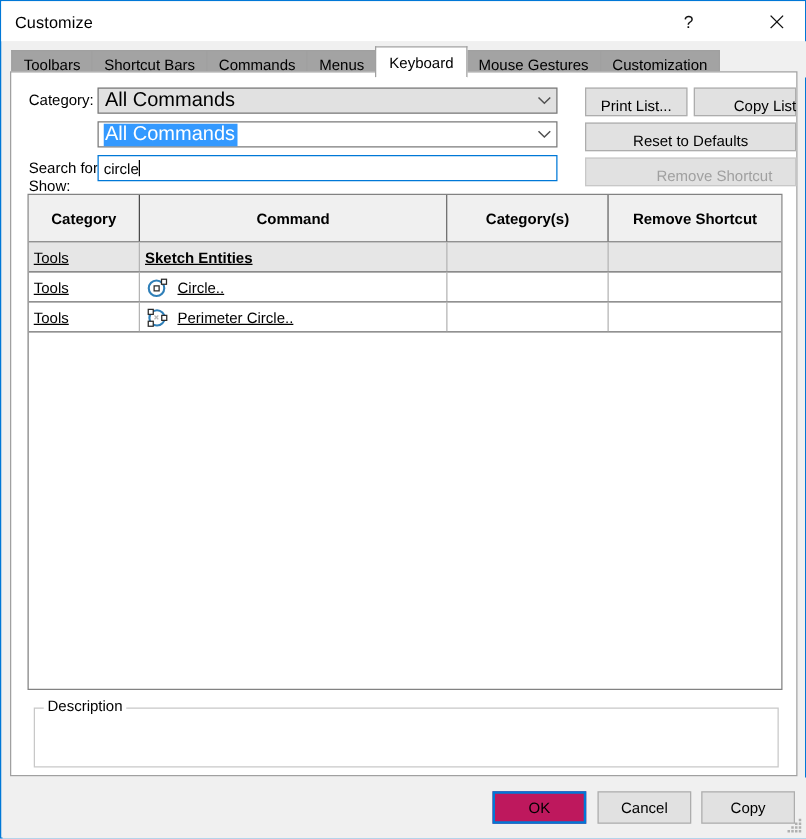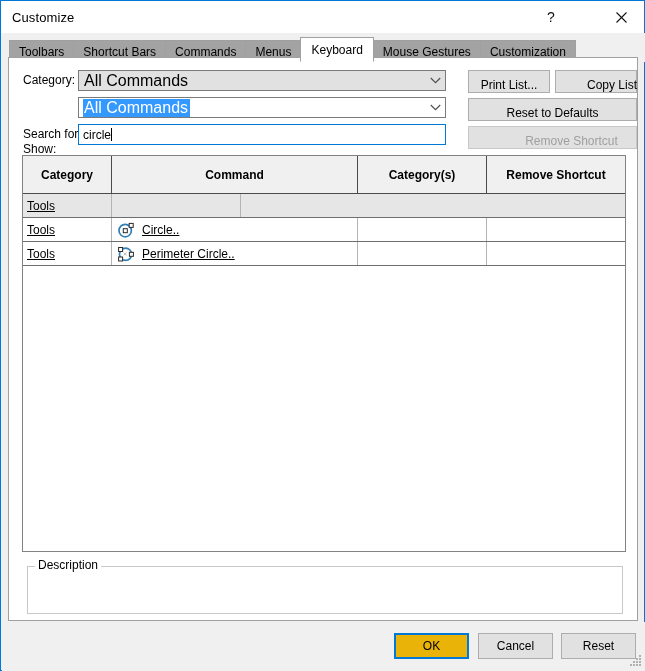--- a/index.html
+++ b/index.html
@@ -262,21 +262,21 @@
     background: #e1e1e1;
     border: 1px solid #adadad;
     font-size: 12px;
     display: flex; align-items: center; justify-content: center;
     font-family: "Liberation Sans", sans-serif;
     color: #000;
   }
   #btn-ok {
     left: 392px; width: 75px;
     border: 2px solid #0078d7;
-    background: #eab308;
+    background: #be185d;
   }
   #btn-cancel { left: 476px; width: 75px; }
   #btn-help   { left: 559px; width: 75px; }
 
   #resize-grip {
     position: absolute;
     right: 2px; bottom: 2px;
     width: 14px; height: 14px;
   }
 </style>
@@ -380,20 +380,23 @@
           <span>Category(s)</span>
         </div>
         <div class="hcell col-search">
           <span>Remove Shortcut</span>
         </div>
       </div>
 
       <div class="row group">
         <div class="cell col-category">
           <span>Tools</span>
+        </div>
+        <div class="cell col-command bold">
+          <span>Sketch Entities</span>
         </div>
         <div class="cell col-shortcut">
           <span></span>
         </div>
         <div class="cell col-search">
           <span></span>
         </div>
       </div>
 
       <div class="row">
@@ -452,21 +455,21 @@
   </div>
 
   <div id="footer">
     <div class="fbtn" id="btn-ok">
       <span>OK</span>
     </div>
     <div class="fbtn" id="btn-cancel">
       <span>Cancel</span>
     </div>
     <div class="fbtn" id="btn-help">
-      <span>Reset</span>
+      <span>Copy</span>
     </div>
   </div>
 
   <svg id="resize-grip" viewBox="0 0 14 14">
     <g fill="#b0b0b0">
       <rect x="11" y="1" width="2" height="2"></rect>
       <rect x="8" y="4" width="2" height="2"></rect>
       <rect x="11" y="4" width="2" height="2"></rect>
       <rect x="5" y="7" width="2" height="2"></rect>
       <rect x="8" y="7" width="2" height="2"></rect>

